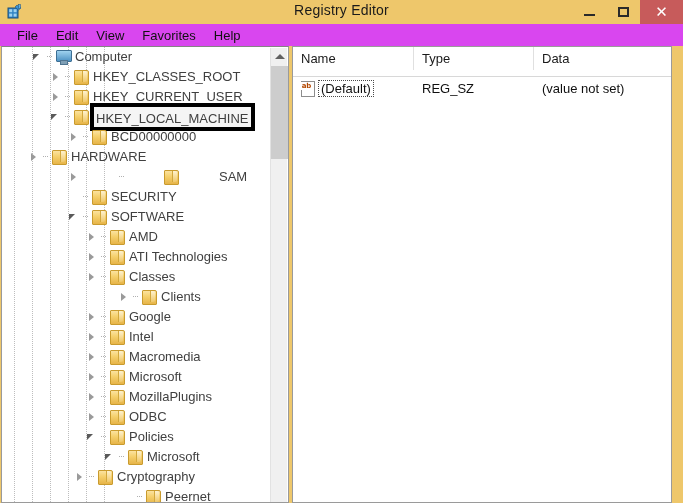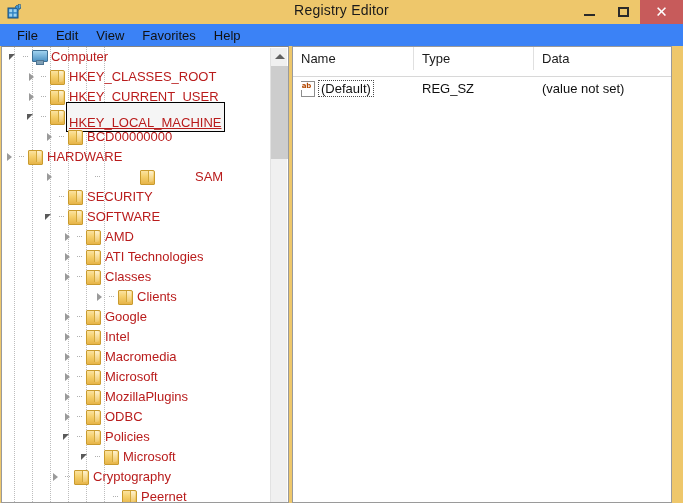--- a/index.html
+++ b/index.html
@@ -50,21 +50,21 @@
   }
   .glyph-close {
     color: #ffffff; font-size: 15px; line-height: 15px;
     font-family: "DejaVu Sans", sans-serif;
   }
 
   
   .menubar {
     position: absolute; left: 0; top: 24px;
     width: 683px; height: 22px;
-    background: #3b82f6;
+    background: #d946ef;
     display: flex; align-items: center;
     padding-left: 8px;
   }
   .menu-item {
     font-size: 13px; color: #111;
     padding: 1px 9px;
     white-space: nowrap;
     user-select: none;
   }
 
@@ -88,31 +88,30 @@
     position: absolute; left: 0; top: 0;
     width: 269px; height: 455px;
     overflow: hidden;
   }
 
   .trow {
     position: relative;
     height: 20px;
     display: flex; align-items: center;
     white-space: nowrap;
-    font-size: 13px; color: #b91c1c;
+    font-size: 13px; color: #404040; margin-left: 24px;
   }
   .trow .label {
     padding: 1px 4px 1px 3px;
     line-height: 16px;
   }
   .trow.selected .label {
-    border: 1px solid #000000;
+    border: 4px solid #000000;
     background: #f5f5f5;
-    padding: 12px 3px 0px 2px;
-    text-decoration: underline;
+    padding: 4px 3px 0px 2px;
   }
 
   
   .exp {
     width: 16px; height: 20px; flex: 0 0 16px;
     position: relative;
   }
   .exp.collapsed::before {
     content: "";
     position: absolute; left: 5px; top: 6px;

